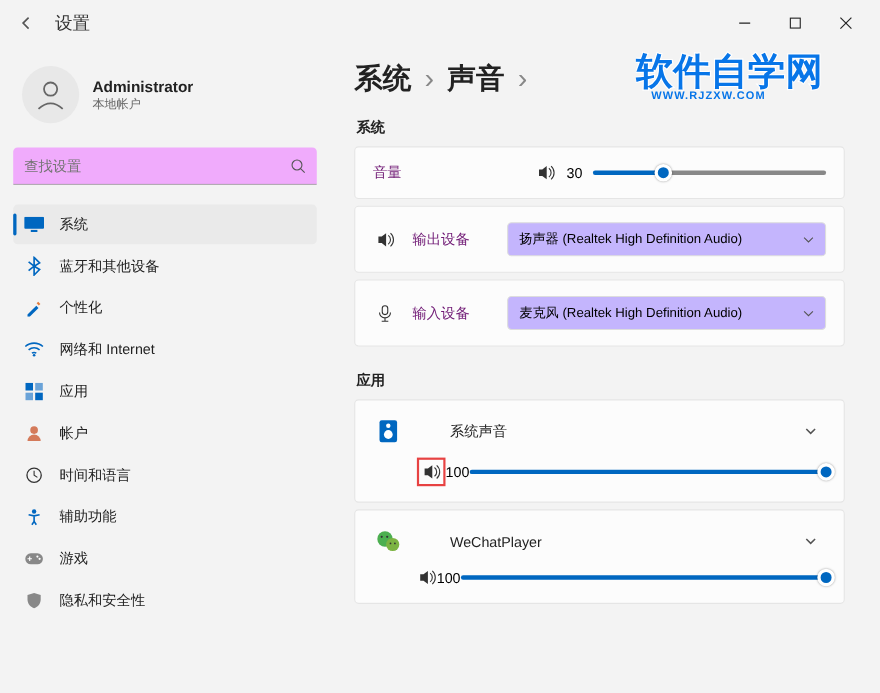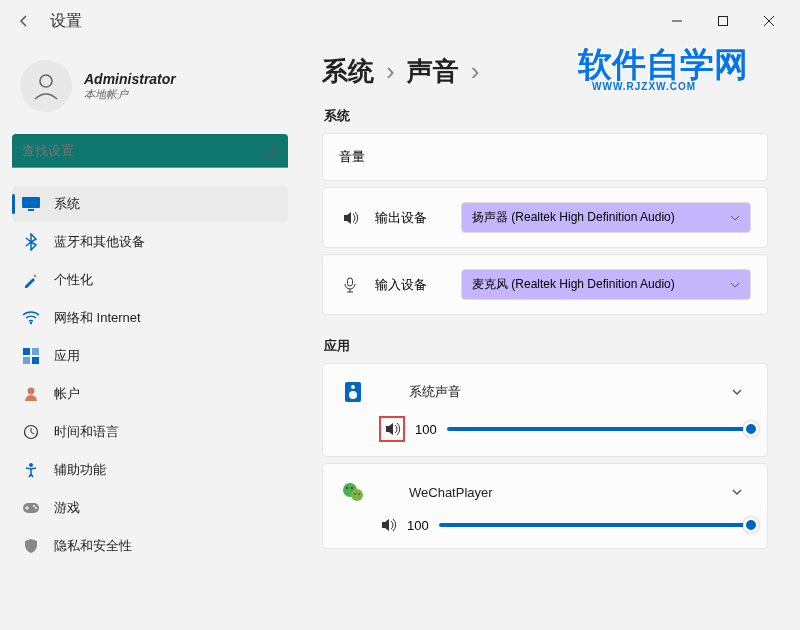--- a/index.html
+++ b/index.html
@@ -7,59 +7,59 @@
     
     .titlebar { height: 42px; display: flex; align-items: center; padding: 0 8px; }
     .back-btn { width: 32px; height: 32px; display: flex; align-items: center; justify-content: center; border-radius: 4px; cursor: pointer; }
     .title-text { font-size: 16px; margin-left: 10px; color: #333; }
     .window-controls { margin-left: auto; display: flex; }
     .wc-btn { width: 46px; height: 30px; display: flex; align-items: center; justify-content: center; cursor: pointer; }
     
     .layout { display: flex; height: calc(630px - 42px); }
     
     .sidebar { width: 300px; padding: 10px 12px; }
-    .user-row { display: flex; align-items: center; padding: 8px; margin-bottom: 14px; font-style: italic; }
+    .user-row { display: flex; align-items: center; padding: 8px; margin-bottom: 14px; }
     .avatar { width: 52px; height: 52px; border-radius: 50%; background: #e8e8e8; display: flex; align-items: center; justify-content: center; margin-right: 12px; }
     .user-name { font-size: 14px; font-weight: 600; color: #222; }
     .user-sub { font-size: 11px; color: #666; }
     
-    .search-box { display: flex; align-items: center; height: 34px; border-bottom: 1px solid #888; background: #0f766e; border-radius: 4px 4px 0 0; padding: 0 10px; margin-bottom: 18px; justify-content: flex-end; }
+    .search-box { display: flex; align-items: center; height: 34px; border-bottom: 1px solid #888; background: #f0abfc; border-radius: 4px 4px 0 0; padding: 0 10px; margin-bottom: 18px; justify-content: flex-end; }
     .search-box input { flex: 1; border: none; outline: none; background: transparent; font-size: 13px; }
     
     .nav-item { display: flex; align-items: center; height: 36px; padding: 0 10px; border-radius: 4px; cursor: pointer; margin-bottom: 2px; position: relative; }
     .nav-item.active { background: #eaeaea; }
     .nav-item.active::before { content: ""; position: absolute; left: 0; top: 8px; bottom: 8px; width: 3px; background: #0067c0; border-radius: 2px; }
     .nav-icon { width: 18px; height: 18px; margin-right: 14px; display: flex; align-items: center; justify-content: center; }
     .nav-label { font-size: 13px; color: #222; }
     
     .main { flex: 1; padding: 12px 32px 0 22px; overflow-y: auto; }
     .breadcrumb { display: flex; align-items: center; gap: 12px; font-size: 26px; font-weight: 600; color: #222; margin-bottom: 18px; position: relative; }
     .bc-sep { color: #888; font-weight: 400; }
     .watermark { position: absolute; right: -10px; top: -8px; pointer-events: none; }
     .wm-main { font-size: 34px; font-weight: 700; fill: #0775e8; font-family: "Microsoft YaHei"; }
     .wm-sub { font-size: 10px; fill: #0775e8; letter-spacing: 1px; }
     
     .section-label { font-size: 13px; font-weight: 600; color: #222; margin: 6px 0 8px 2px; }
     
     .card { background: #fcfcfc; border: 1px solid #e5e5e5; border-radius: 4px; padding: 14px 16px; margin-bottom: 6px; display: flex; align-items: center; }
     .card-icon { width: 22px; display: flex; align-items: center; justify-content: center; margin-right: 14px; }
-    .card-label { font-size: 13px; color: #000000; width: 86px; }
+    .card-label { font-size: 13px; color: #701a75; width: 86px; }
     
     .vol-row { display: flex; align-items: center; gap: 10px; flex: 1; }
     .slider { flex: 1; height: 4px; background: linear-gradient(to right, #0067c0 0%, #0067c0 var(--pct), #888 var(--pct), #888 100%); border-radius: 2px; position: relative; }
     .slider-thumb { position: absolute; top: -6px; width: 16px; height: 16px; border-radius: 50%; background: #0067c0; border: 3px solid #fff; box-shadow: 0 0 2px rgba(0,0,0,.4); left: var(--pct); transform: translateX(-50%); }
     
     .dropdown { flex: 1; display: flex; align-items: center; justify-content: space-between; background: #c4b5fd; border: 1px solid #ddd; border-radius: 4px; padding: 6px 10px; font-size: 12px; cursor: pointer; }
     
     .app-card { background: #fcfcfc; border: 1px solid #e5e5e5; border-radius: 4px; padding: 14px 16px; margin-bottom: 6px; }
     .app-top { display: flex; align-items: center; }
     .app-icon { width: 28px; height: 28px; display: flex; align-items: center; justify-content: center; margin-right: 14px; }
     .app-name { font-size: 13px; color: #222; flex: 1; margin-left: 28px; }
     .expand-btn { width: 28px; height: 28px; display: flex; align-items: center; justify-content: center; cursor: pointer; }
-    .app-slider-row { display: flex; align-items: center; gap: 10px; margin: 10px 0 0 40px; }
+    .app-slider-row { display: flex; align-items: center; gap: 0; margin: 10px 0 0 40px; }
     .highlight-box { border: 2px solid #e74242; padding: 2px; display: inline-flex; }
     
     svg { display: block; }
   </style>
 </head>
 <body>
 
 <div class="titlebar">
   <div class="back-btn">
     <svg width="14" height="14" viewBox="0 0 14 14">
@@ -215,20 +215,30 @@
       <svg class="watermark" width="200" height="50">
         <text x="0" y="30" class="wm-main" stroke="#fff" stroke-width="2" paint-order="stroke">软件自学网</text>
         <text x="14" y="44" class="wm-sub">WWW.RJZXW.COM</text>
       </svg>
     </div>
 
     <div class="section-label">系统</div>
 
     <div class="card">
       <span class="card-label" style="width:148px;">音量</span>
+      <div class="vol-row">
+        <svg width="18" height="18" viewBox="0 0 18 18">
+            <path d="M3 6v6h3l4 3V3L6 6z" fill="#333"></path>
+            <path d="M12 5a5 5 0 010 8M14 3a8 8 0 010 12" stroke="#333" fill="none"></path>
+          </svg>
+        <span style="font-size:13px;">30</span>
+        <div class="slider" style="--pct:30%">
+            <div class="slider-thumb"></div>
+          </div>
+      </div>
     </div>
 
     <div class="card">
       <div class="card-icon">
           <svg width="18" height="18" viewBox="0 0 18 18">
             <path d="M3 6v6h3l4 3V3L6 6z" fill="#333"></path>
             <path d="M12 5a5 5 0 010 8M14 3a8 8 0 010 12" stroke="#333" fill="none"></path>
           </svg>
         </div>
       <span class="card-label">输出设备</span>

